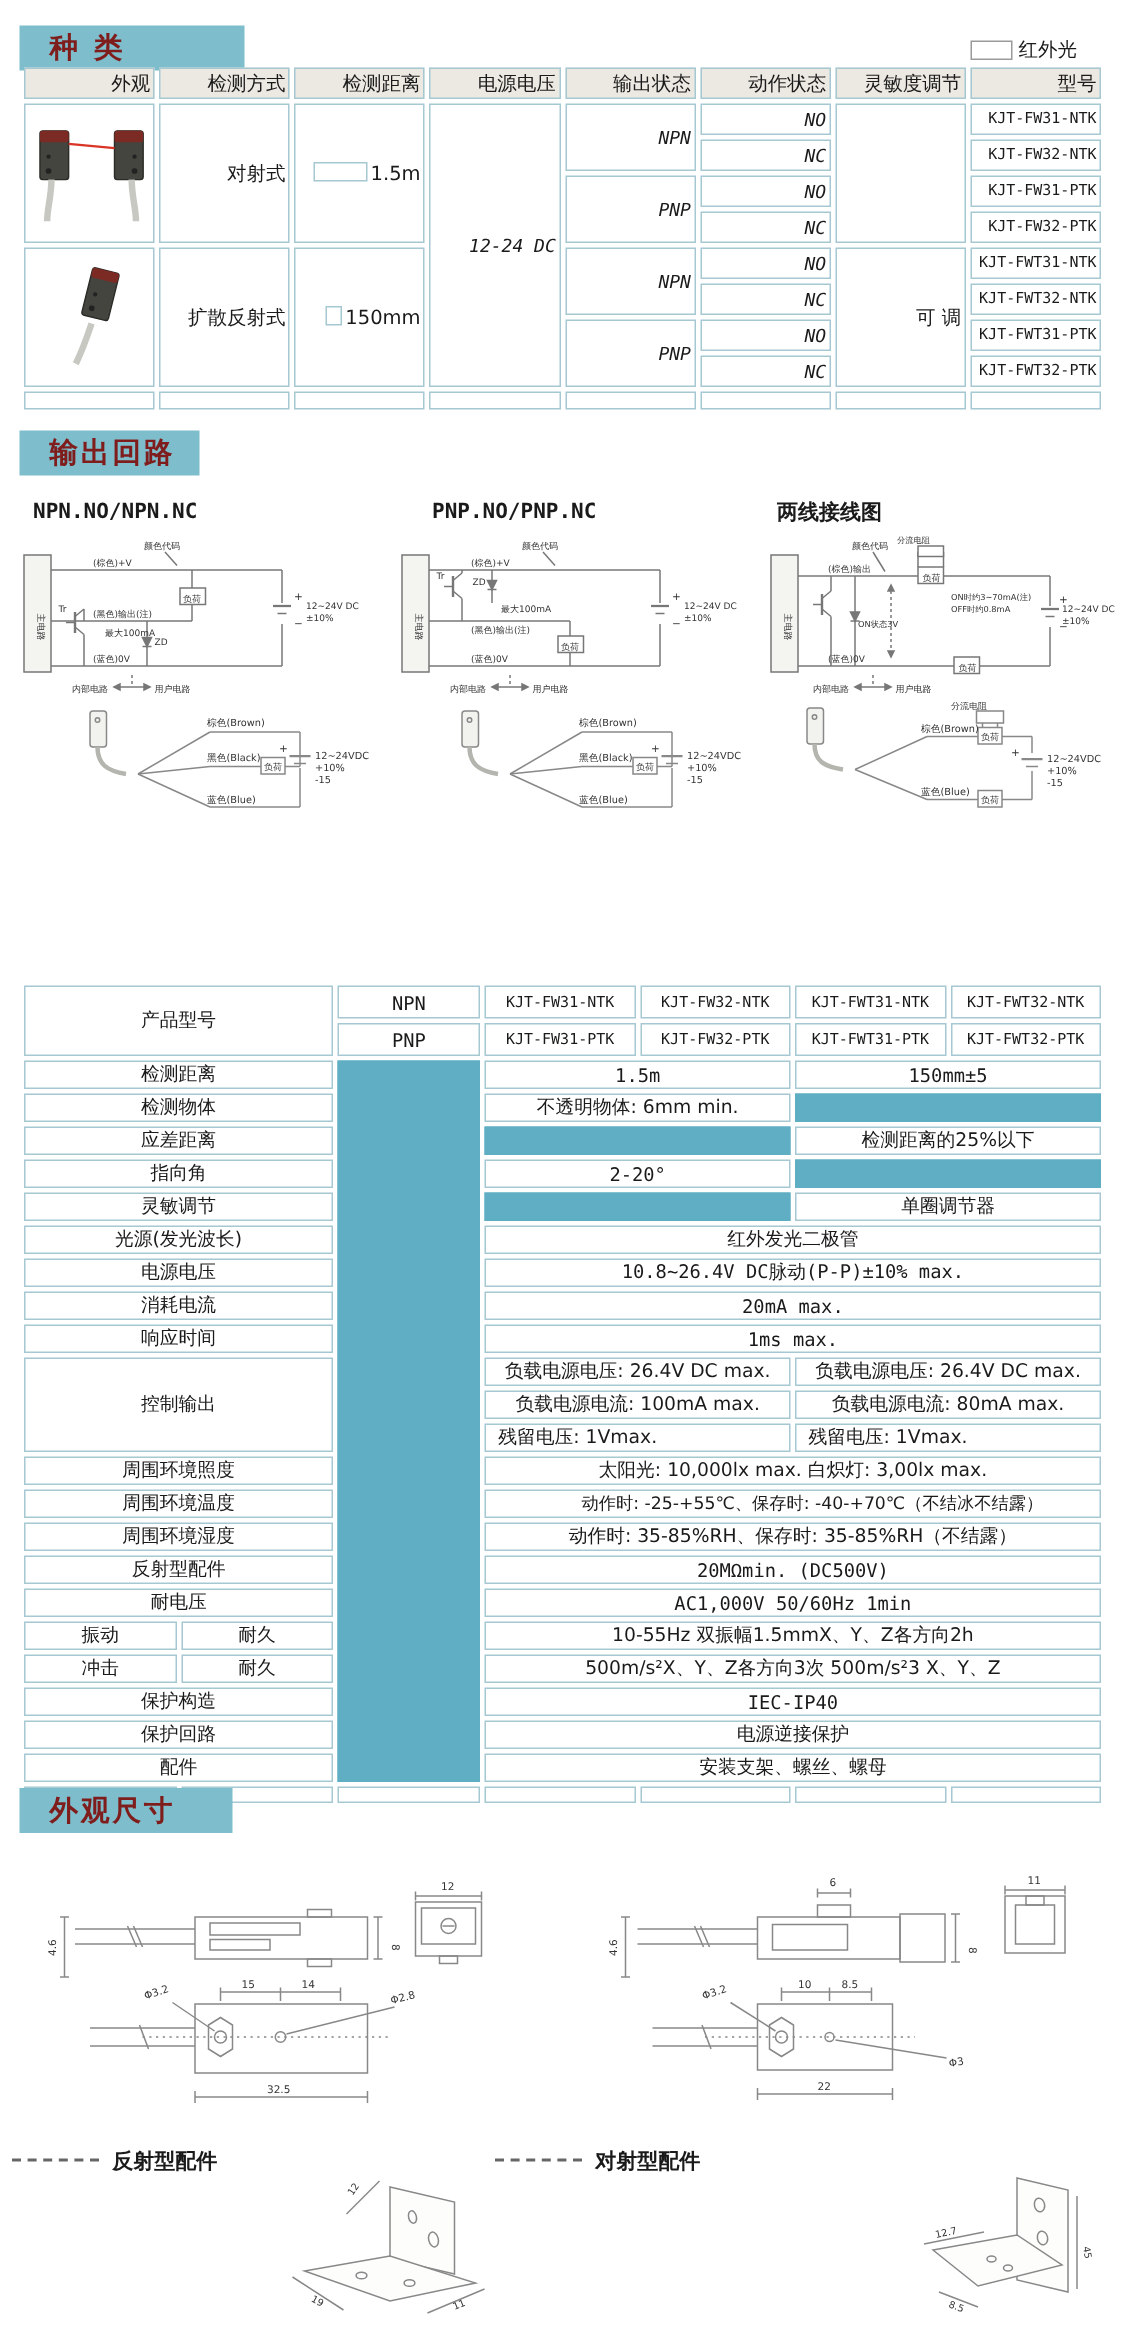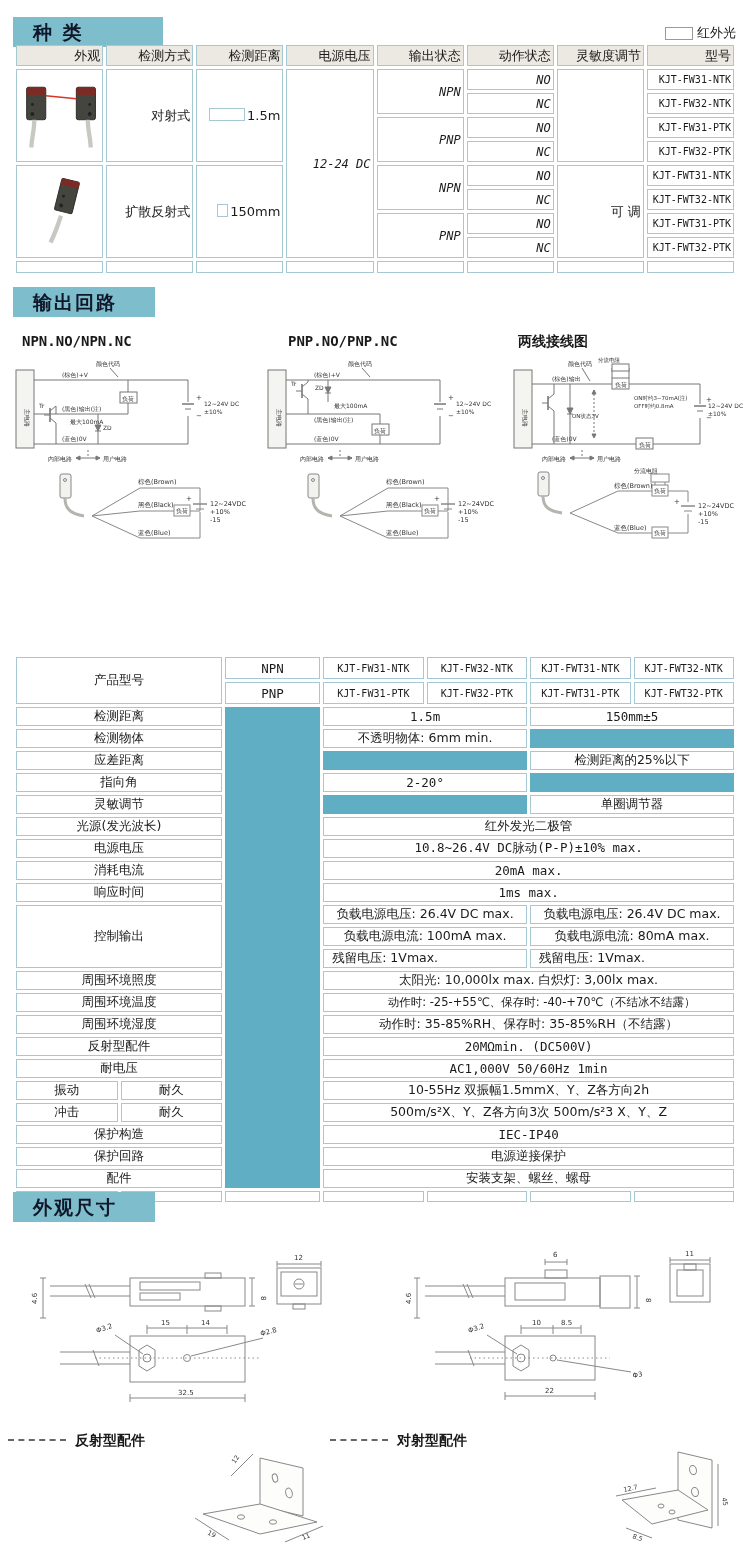--- a/index.html
+++ b/index.html
@@ -1,22 +1,22 @@
 <!DOCTYPE html>
 <html><head>
 <meta charset="utf-8">
 <style>
   html,body{margin:0;padding:0;background:#fff;}
   #page{position:relative;width:750px;height:1550px;background:#fff;
         font-family:"DejaVu Sans","Liberation Sans",sans-serif;color:#1a1a1a;overflow:hidden;}
-  .secbar{position:absolute;left:13px;height:30px;background:#7EBDCB;color:#0f172a;
+  .secbar{position:absolute;left:13px;height:30px;background:#7EBDCB;color:#7f1d1d;
           font-size:19px;font-weight:bold;line-height:30px;padding-left:20px;
           letter-spacing:2px;box-sizing:border-box;}
   
-  .legend{position:absolute;top:24px;right:14px;display:flex;align-items:center;font-size:13px;}
+  .legend{position:absolute;top:24px;right:32px;display:flex;align-items:center;font-size:13px;}
   .legend .sw{display:inline-block;width:26px;height:11px;border:1px solid #9a9a9a;margin-right:4px;background:#fff;}
   
   table{border-collapse:separate;border-spacing:3px;table-layout:fixed;position:absolute;}
   td{border:1px solid #A6C8D2;background:#fff;text-align:center;vertical-align:middle;
      overflow:hidden;white-space:nowrap;padding:0 2px;box-sizing:border-box;}
   .hdr td{background:#ECE9E2;font-size:13px;}
   .teal{background:#5FAEC3 !important;border-color:#5FAEC3 !important;}
   #table1{left:13px;top:42px;width:724px;}
   #table1 td{height:21px;font-size:13px;text-align:right;}
   #table1 tr.emptyrow td{height:12px;}
@@ -144,21 +144,21 @@
           <td></td>
           <td></td>
           <td></td>
           <td></td>
           <td></td>
           <td></td>
         </tr>
   </tbody>
     </table>
 
-  <div class="secbar" style="top:287px;width:142px;">输出回路</div>
+  <div class="secbar" style="top:287px;width:120px;">输出回路</div>
 
   <div class="ctitle" style="left:22px;">NPN.NO/NPN.NC</div>
   <div class="ctitle" style="left:288px;">PNP.NO/PNP.NC</div>
   <div class="ctitle" style="left:518px;">两线接线图</div>
 
   <svg style="position:absolute;left:10px;top:356px;" width="240" height="108" viewBox="0 0 240 108">
     <g stroke="#777" fill="none" stroke-width="1">
       <rect x="6" y="14" width="18" height="78" fill="#f4f4f1"></rect>
       <line x1="24" y1="24" x2="178" y2="24"></line>
         <line x1="24" y1="58" x2="118" y2="58"></line>

